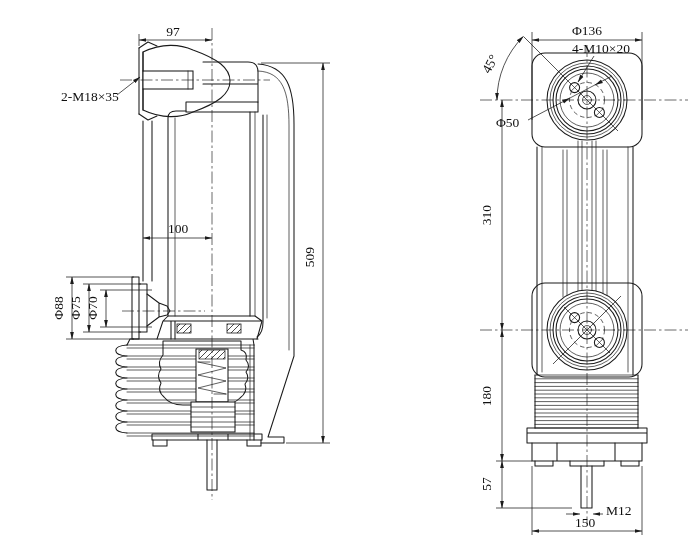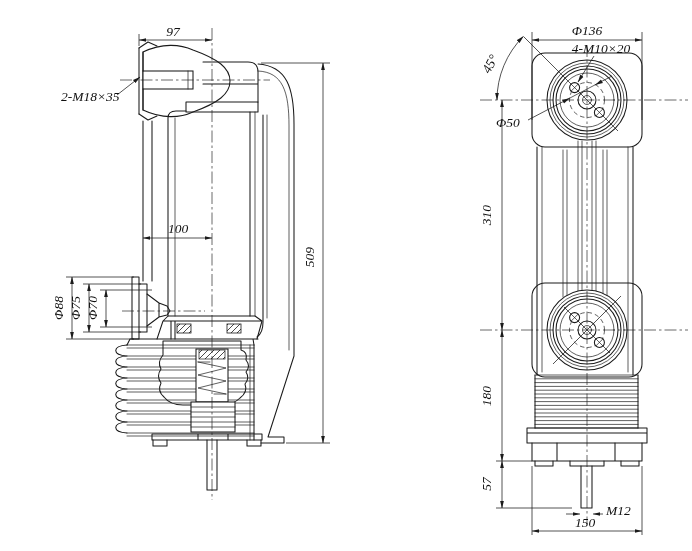--- a/index.html
+++ b/index.html
@@ -1,16 +1,16 @@
 <!DOCTYPE html>
 <html><head>
 <meta charset="utf-8">
 <style>
   html,body{margin:0;padding:0;background:#ffffff;}
-  .sheet{position:relative;width:692px;height:551px;background:#ffffff;overflow:hidden;font-style:italic;}
+  .sheet{position:relative;width:692px;height:551px;background:#ffffff;overflow:hidden;}
   svg{position:absolute;left:0;top:0;}
   .ln{fill:none;stroke:#1b1b1b;stroke-width:1.05;stroke-linecap:round;stroke-linejoin:round;}
   .thin{fill:none;stroke:#1b1b1b;stroke-width:0.7;stroke-linecap:round;}
   .cl{fill:none;stroke:#1b1b1b;stroke-width:0.65;stroke-dasharray:12 3 2.5 3;}
   .dash{fill:none;stroke:#1b1b1b;stroke-width:0.7;stroke-dasharray:4.5 3;}
   .dim{fill:none;stroke:#1b1b1b;stroke-width:0.75;}
   .txt{font-family:"Liberation Serif","DejaVu Serif",serif;font-size:13.5px;fill:#101010;}
   .wfill{fill:#ffffff;stroke:#1b1b1b;stroke-width:1.05;}
 </style>
 </head>

